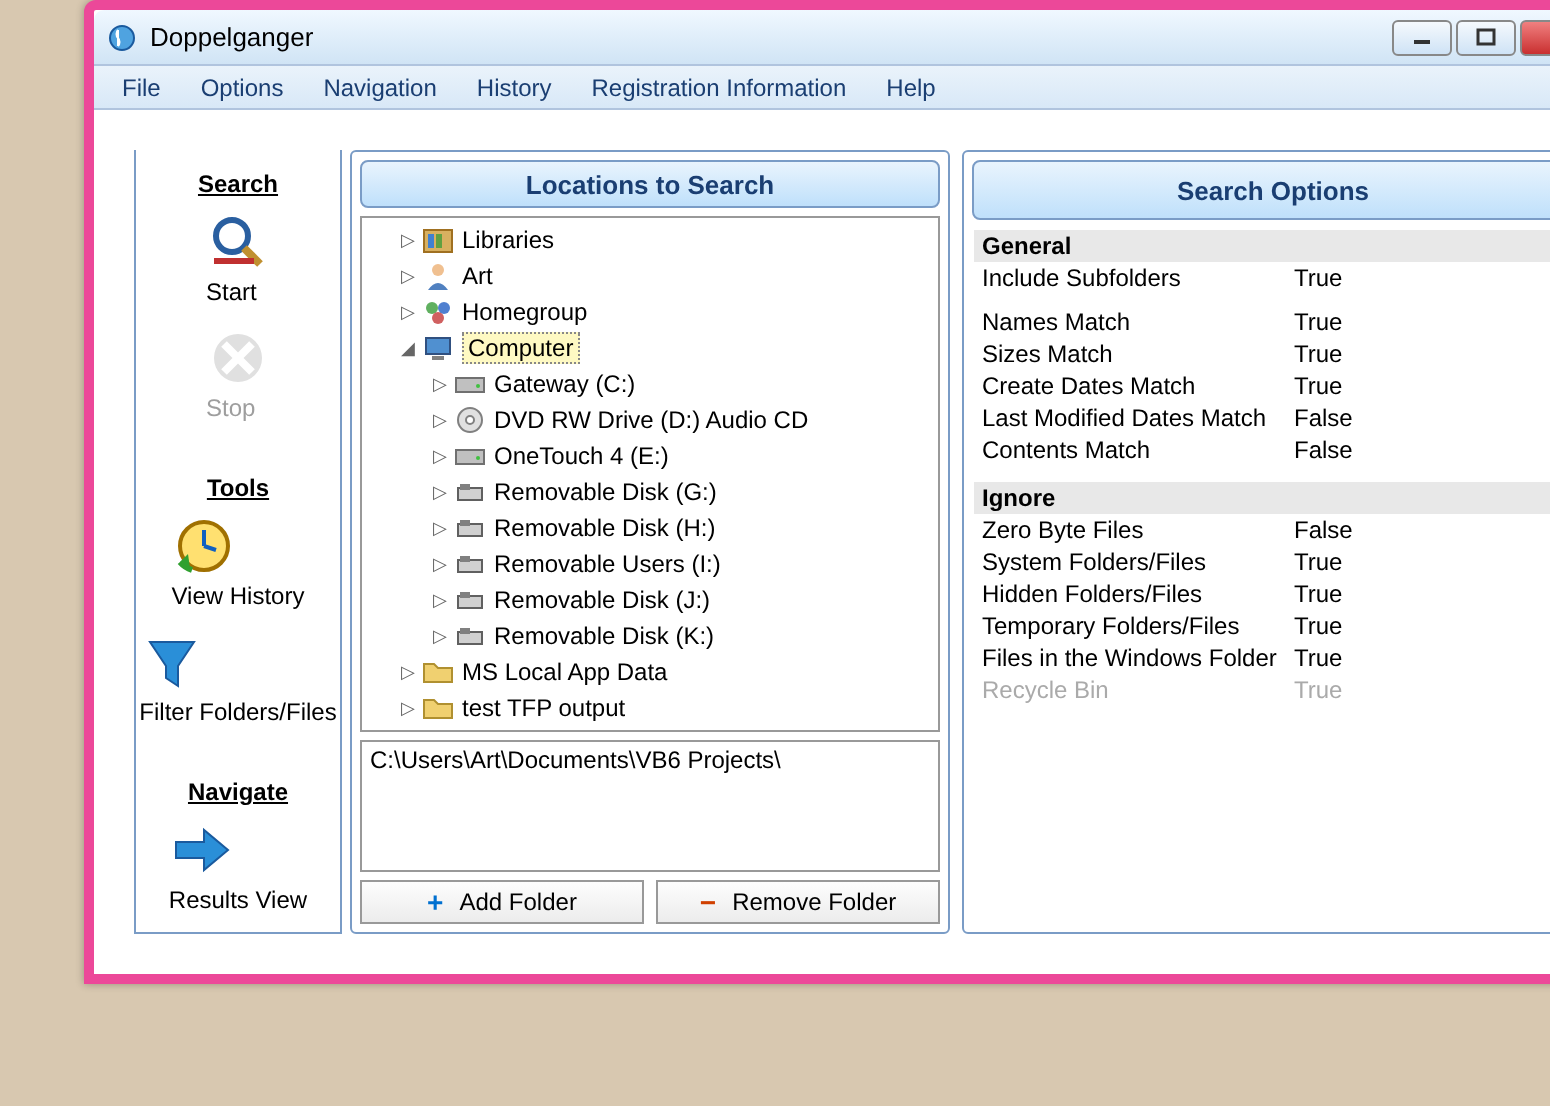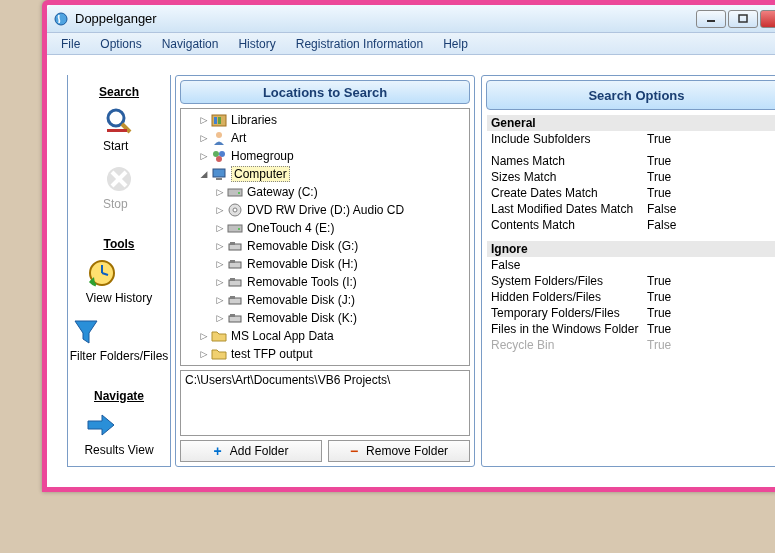--- a/index.html
+++ b/index.html
@@ -244,21 +244,21 @@
                 <span class="tree-label">Removable Disk (H:)</span>
               </div>
               <div class="tree-row indent2">
                 <span class="exp">▷</span>
                 <span class="tree-icon">
                   <svg width="16" height="16">
                     <rect x="2" y="6" width="12" height="6" fill="#d0d0d0" stroke="#606060"></rect>
                     <rect x="3" y="4" width="5" height="3" fill="#808080"></rect>
                   </svg>
                 </span>
-                <span class="tree-label">Removable Tools (I:)</span>
+                <span class="tree-label">Removable Users (I:)</span>
               </div>
               <div class="tree-row indent2">
                 <span class="exp">▷</span>
                 <span class="tree-icon">
                   <svg width="16" height="16">
                     <rect x="2" y="6" width="12" height="6" fill="#d0d0d0" stroke="#606060"></rect>
                     <rect x="3" y="4" width="5" height="3" fill="#808080"></rect>
                   </svg>
                 </span>
                 <span class="tree-label">Removable Disk (J:)</span>
@@ -330,20 +330,21 @@
               <span class="opt-label">Last Modified Dates Match</span>
               <span class="opt-val">False</span>
             </div>
             <div class="opt-row">
               <span class="opt-label">Contents Match</span>
               <span class="opt-val">False</span>
             </div>
             <div style="height: 6px;"></div>
             <div class="opt-heading">Ignore</div>
             <div class="opt-row">
+              <span class="opt-label">Zero Byte Files</span>
               <span class="opt-val">False</span>
             </div>
             <div class="opt-row">
               <span class="opt-label">System Folders/Files</span>
               <span class="opt-val">True</span>
             </div>
             <div class="opt-row">
               <span class="opt-label">Hidden Folders/Files</span>
               <span class="opt-val">True</span>
             </div>

